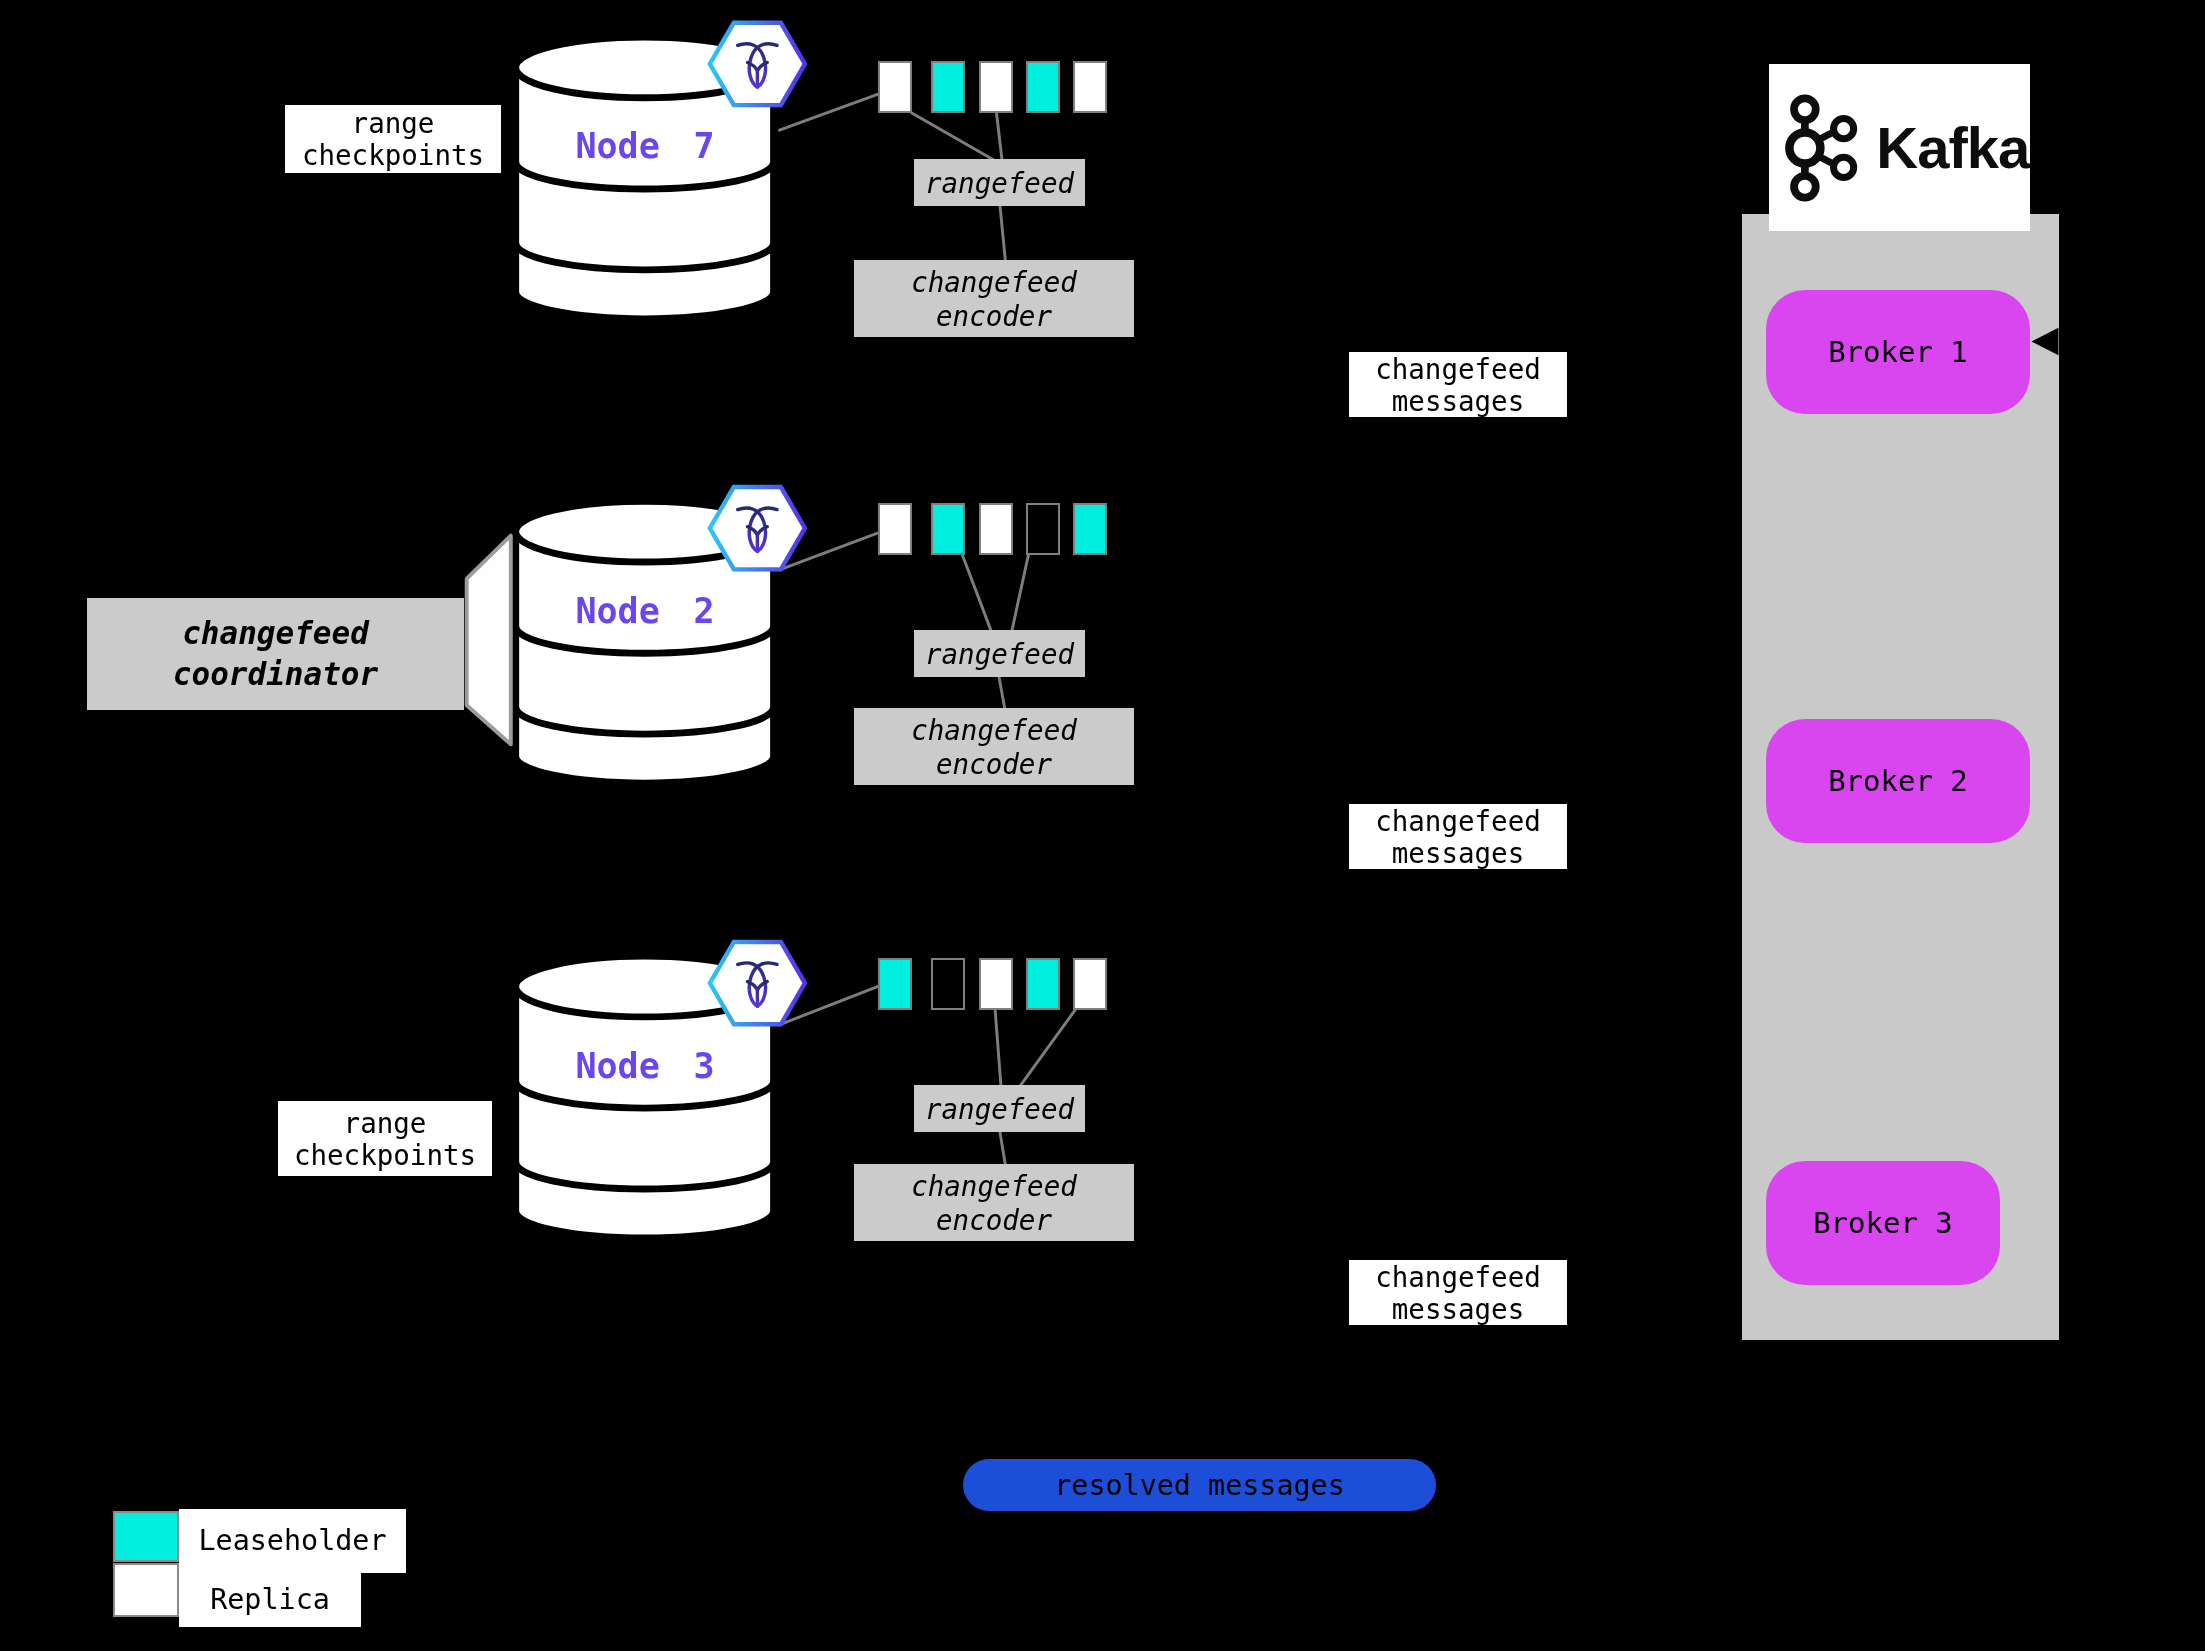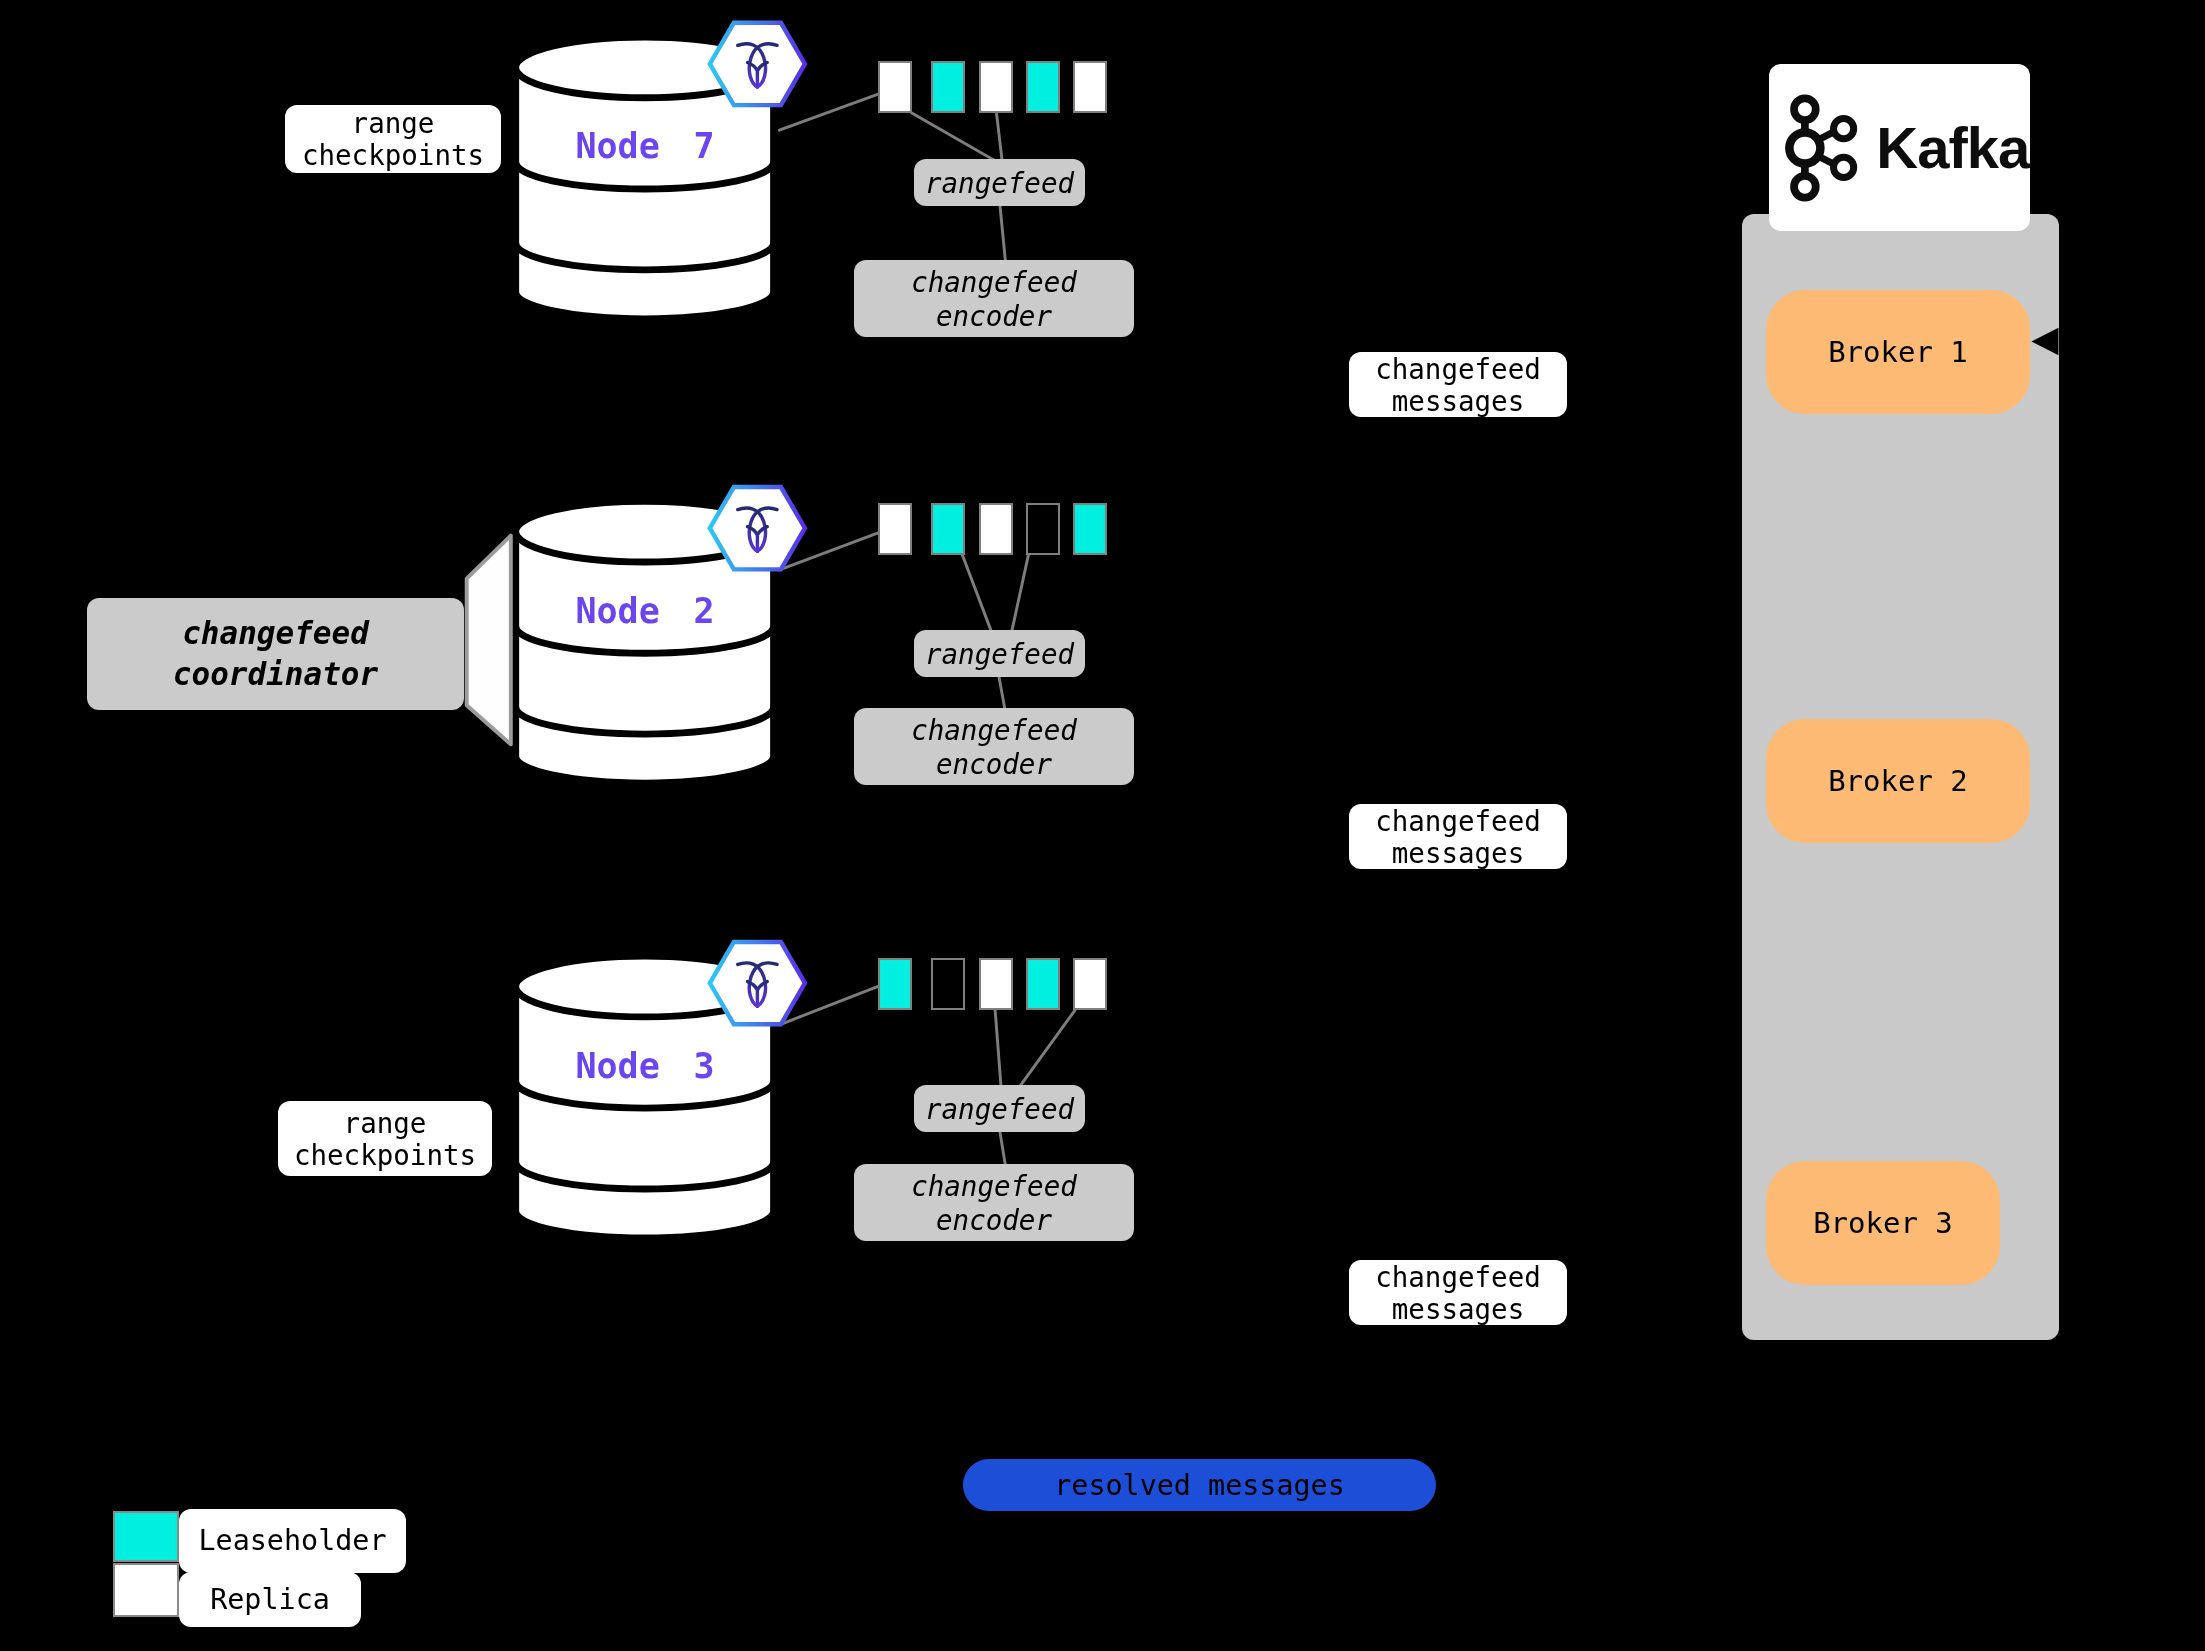--- a/index.html
+++ b/index.html
@@ -11,34 +11,34 @@
     --connector:#7d7d7d;
     --purple:#6b46f0;
     --mono:"DejaVu Sans Mono","Liberation Mono",monospace;
     --sans:"Liberation Sans",sans-serif;
   }
   html,body{margin:0;padding:0;background:var(--bg);}
   #canvas{position:relative;width:2205px;height:1652px;background:var(--bg);overflow:hidden;
           font-family:var(--mono);color:#000;}
   svg.layer{position:absolute;left:0;top:0;z-index:1;}
   svg#overlay{z-index:3;}
-  .abs{position:absolute;box-sizing:border-box;z-index:2;border-radius:12px;}
+  .abs{position:absolute;box-sizing:border-box;z-index:2;}
   .labelbox{background:#ffffff;display:flex;flex-direction:column;align-items:center;justify-content:center;
             text-align:center;font-size:27.5px;line-height:32px;overflow:hidden;}
   .graybox{background:var(--boxgray);display:flex;flex-direction:column;align-items:center;justify-content:center;
            text-align:center;font-size:27.5px;line-height:34px;font-style:italic;}
   .coordinator{font-weight:bold;font-size:31px;line-height:41px;}
   .node-label{color:var(--purple);font-weight:bold;font-size:35px;line-height:35px;text-align:center;
               word-spacing:0.6ch;z-index:2;position:absolute;}
   .range{position:absolute;z-index:2;width:34px;height:52px;border:2.5px solid var(--rangeborder);
          background:#ffffff;box-sizing:border-box;}
   .range[data-type="leaseholder"]{background:var(--teal);}
   .range[data-type="empty"]{background:transparent;}
   .panel{background:var(--panelgray);}
-  .broker{background:#fdba74;border-radius:39px;display:flex;align-items:center;justify-content:center;
+  .broker{background:#d946ef;border-radius:39px;display:flex;align-items:center;justify-content:center;
           font-size:29px;}
   .kafkabox{background:#ffffff;display:flex;align-items:center;justify-content:center;gap:13.7px;margin-top:22px;}
   .kafkabrand{font-family:var(--sans);font-weight:bold;font-size:58px;letter-spacing:-1px;color:#0d0d0d;}
   .pill{background:#1d4ed8;border-radius:26.5px;display:flex;align-items:center;justify-content:center;font-size:28.4px;}
   .swatch{position:absolute;z-index:2;border:2.9px solid #8a8a8a;box-sizing:border-box;background:#ffffff;}
   .swatch[data-type="leaseholder"]{background:var(--teal);}
   .legendlabel{font-size:28.4px;}
 </style>
 </head>
 <body>

